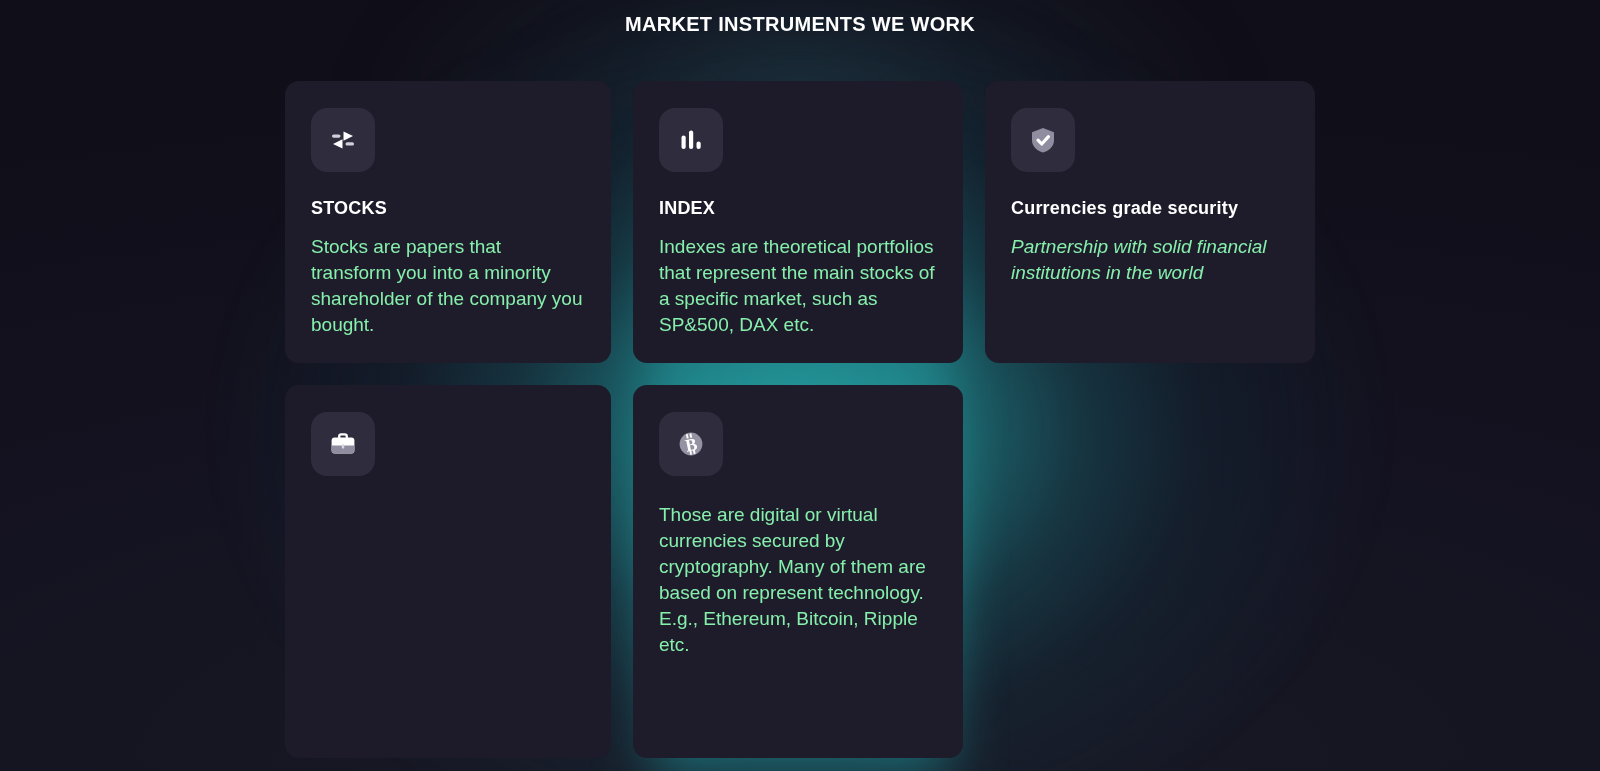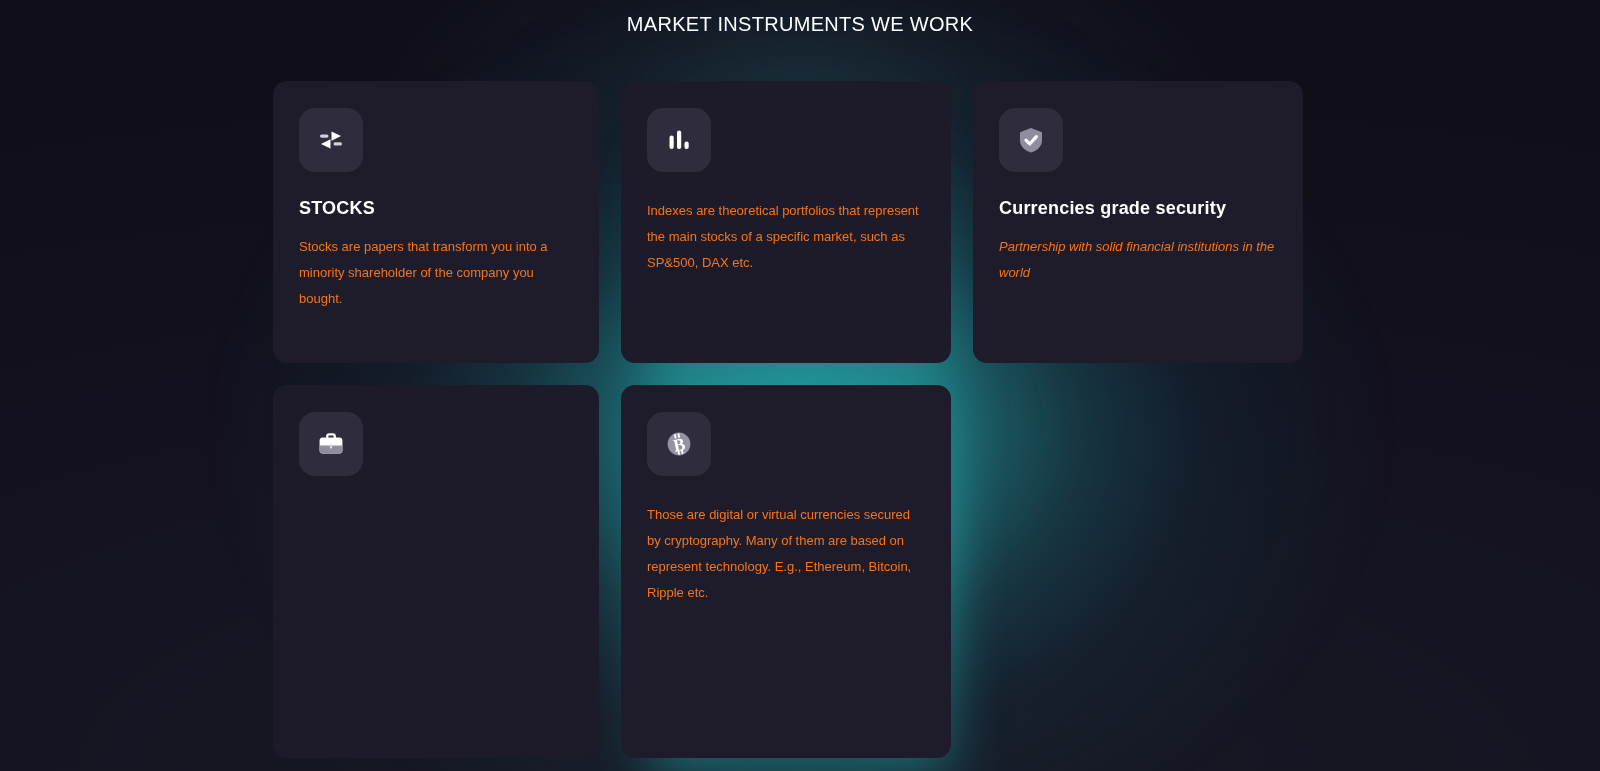--- a/index.html
+++ b/index.html
@@ -92,27 +92,27 @@
   }
 
   #page-title {
     position: absolute;
     top: 13px;
     left: 0;
     width: 1600px;
     text-align: center;
     color: #ffffff;
     font-size: 20px;
-    font-weight: normal;
+    font-weight: bold;
     letter-spacing: 0.3px;
   }
 
   #card-grid {
     position: absolute;
-    left: 273px;
+    left: 285px;
     top: 81px;
     width: 1032px;
     display: grid;
     grid-template-columns: 326px 330px 330px;
     grid-template-rows: 282px 1fr;
     column-gap: 22px;
     row-gap: 22px;
   }
 
   .card {
@@ -141,22 +141,22 @@
 
   .card-title {
     color: #ffffff;
     font-size: 18px;
     font-weight: bold;
     margin-bottom: 15px;
     letter-spacing: 0.2px;
   }
 
   .card-body {
-    color: #f97316;
-    font-size: 13px;
+    color: #86efac;
+    font-size: 19px;
     line-height: 26px;
     max-width: 276px;
   }
 
   .card.wide .card-body { max-width: 282px; font-style: italic; }
 
   svg { display: block; }
 </style>
 </head>
 <body>
@@ -192,20 +192,21 @@
     <div class="card accent">
       <div class="icon-tile">
         <span>
           <svg width="32" height="32" viewBox="0 0 32 32">
             <rect x="6.5" y="11.5" width="4.2" height="13.5" rx="2.1" fill="#ffffff"></rect>
             <rect x="14.0" y="6.5" width="4.2" height="18.5" rx="2.1" fill="#ffffff"></rect>
             <rect x="21.5" y="17.5" width="4.2" height="7.5" rx="2.1" fill="#ffffff"></rect>
           </svg>
         </span>
       </div>
+      <div class="card-title">INDEX</div>
       <div class="card-body">Indexes are theoretical portfolios that represent the main stocks of a specific market, such as SP&amp;500, DAX etc.</div>
     </div>
 
     <div class="card wide">
       <div class="icon-tile">
         <span>
           <svg width="32" height="32" viewBox="0 0 32 32">
             <path d="M16 4 L27 8.2 V16.2 C27 22.2 22.2 26.6 16 28.6 C9.8 26.6 5 22.2 5 16.2 V8.2 Z" fill="#8f8d9f"></path>
             <path d="M11 16.2 L14.7 20 L21.4 12.6" stroke="#ffffff" stroke-width="3.2" fill="none" stroke-linecap="round" stroke-linejoin="round"></path>
           </svg>

